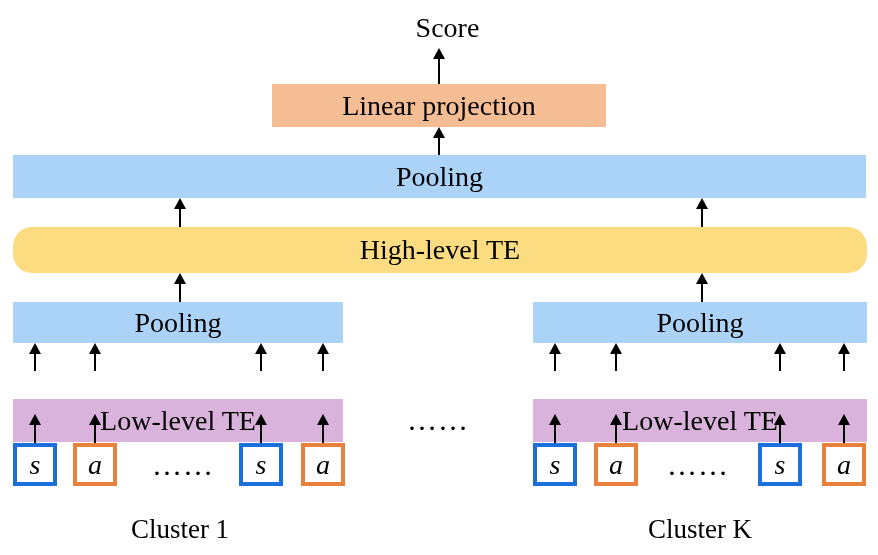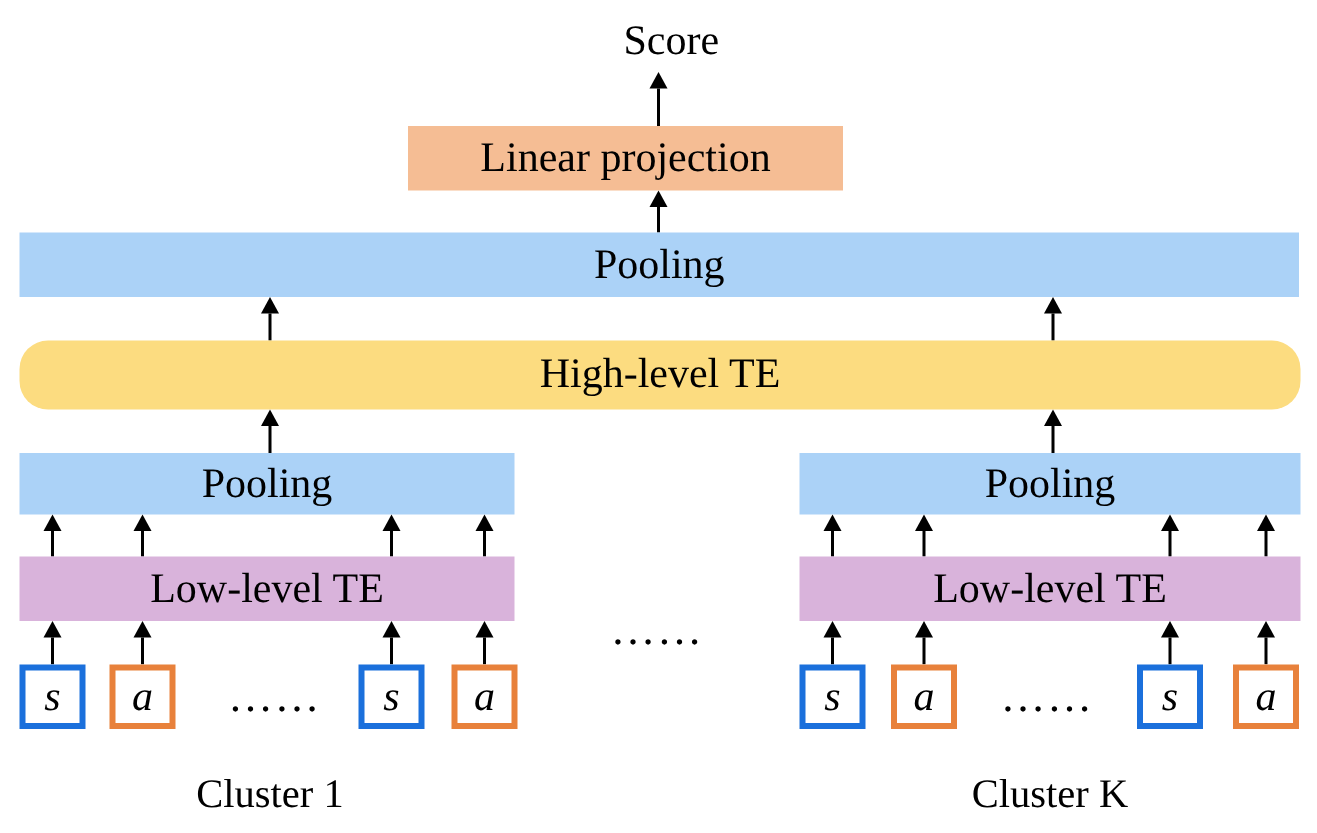--- a/index.html
+++ b/index.html
@@ -21,21 +21,21 @@
     display: flex;
     align-items: center;
     justify-content: center;
     font-size: 28px;
     line-height: 1;
     color: #000000;
   }
   .linear-projection { background: var(--linear-projection); }
   .pooling           { background: var(--pooling); }
   .hlte              { background: var(--high-level-te); border-radius: 19px; }
-  .lowte             { background: var(--low-level-te); }
+  .lowte             { background: var(--low-level-te); margin-top: 28px; }
 
   .text-label {
     position: absolute;
     display: flex;
     align-items: center;
     justify-content: center;
     font-size: 28px;
     line-height: 1;
     color: #000000;
   }
@@ -94,21 +94,21 @@
 
 <div id="canvas">
 
   <div class="text-label" style="left:380px; top:10px; width:135px; height:36px;">Score</div>
 
   <div class="arrow" style="left:432px; top:48px; height:36px;">
     <div class="head"></div>
     <div class="stem"></div>
   </div>
 
-  <div class="bar linear-projection" style="left:272px; top:84px; width:290px; height:43px;">
+  <div class="bar linear-projection" style="left:272px; top:84px; width:334px; height:43px;">
     <span>Linear projection</span>
   </div>
 
   <div class="arrow" style="left:432px; top:127px; height:28px;">
     <div class="head"></div>
     <div class="stem"></div>
   </div>
 
   <div class="bar pooling" style="left:13px; top:155px; width:853px; height:43px;">
     <span>Pooling</span>

